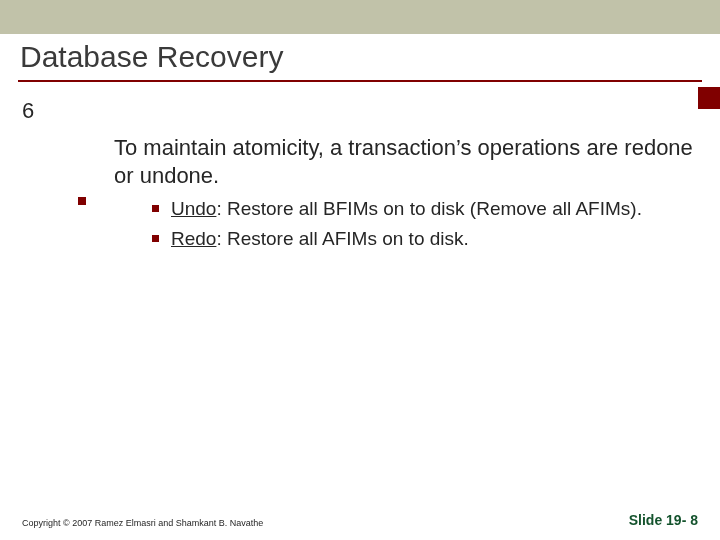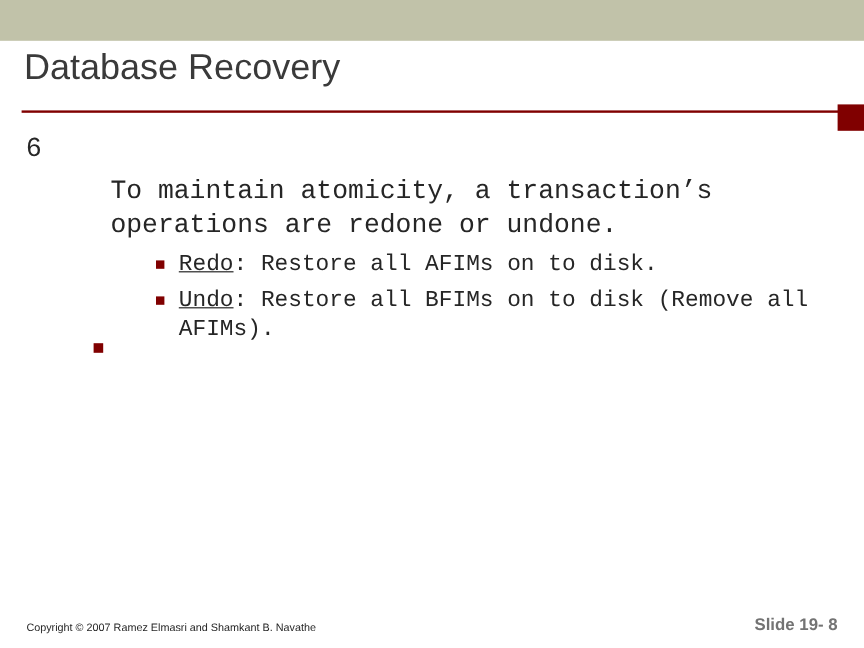--- a/index.html
+++ b/index.html
@@ -10,21 +10,21 @@
     font-family: Arial, "Helvetica Neue", Helvetica, sans-serif;
     position: relative;
     overflow: hidden;
   }
   .top-band {
     width: 100%;
     height: 34px;
     background: #c1c2a9;
   }
   .title-wrap {
-    padding: 6px 20px 18px 20px;
+    padding: 6px 20px 6px 20px;
     border-radius: 19px;
   }
   .title {
     font-size: 30px;
     color: #3a3a3a;
     font-weight: 400;
   }
   .title-underline {
     height: 2px;
     background: #800000;
@@ -56,24 +56,23 @@
     color: #262626;
     line-height: 1.25;
   }
   .bold { font-weight: 700; }
   .lvl1 {
     margin-top: 10px;
     padding-left: 56px;
   }
   .lvl1-item {
     display: flex;
-    align-items: flex-end;
-    gap: 6px;
+    align-items: center;
+    gap: 28px;
     margin-bottom: 8px;
-    font-family: Liberation Mono, monospace;
   }
   .sq {
     width: 8px;
     height: 8px;
     background: #800000;
     margin-top: 9px;
     flex-shrink: 0;
   }
   .lvl1-text {
     font-size: 22px;
@@ -112,21 +111,21 @@
     display: flex;
     justify-content: space-between;
     align-items: flex-end;
   }
   .copyright {
     font-size: 9px;
     color: #262626;
   }
   .slide-no {
     font-size: 14px;
-    color: #737373;
+    color: #14532d;
     font-weight: 700;
   }
 </style>
 </head>
 <body>
 
 <div class="top-band"></div>
 
 <div class="title-wrap">
   <h1 class="title">Database Recovery</h1>
@@ -143,27 +142,27 @@
 
     <div class="lvl1-item">
       <div class="sq"></div>
       <div style="flex:1">
         <div class="lvl1-text">To maintain atomicity, a transaction’s operations are redone or undone.</div>
 
         <div class="lvl2">
           <div class="lvl2-item">
             <div class="sq-sm"></div>
             <div class="lvl2-text">
-              <span style="text-decoration:underline">Redo</span><span>: Restore all AFIMs on to disk.</span>
+              <span style="text-decoration:underline">Undo</span><span>: Restore all BFIMs on to disk (Remove all AFIMs).</span>
             </div>
           </div>
           <div class="lvl2-item">
             <div class="sq-sm"></div>
             <div class="lvl2-text">
-              <span style="text-decoration:underline">Undo</span><span>: Restore all BFIMs on to disk (Remove all AFIMs).</span>
+              <span style="text-decoration:underline">Redo</span><span>: Restore all AFIMs on to disk.</span>
             </div>
           </div>
         </div>
       </div>
     </div>
 
 
   </div>
 </div>
 

